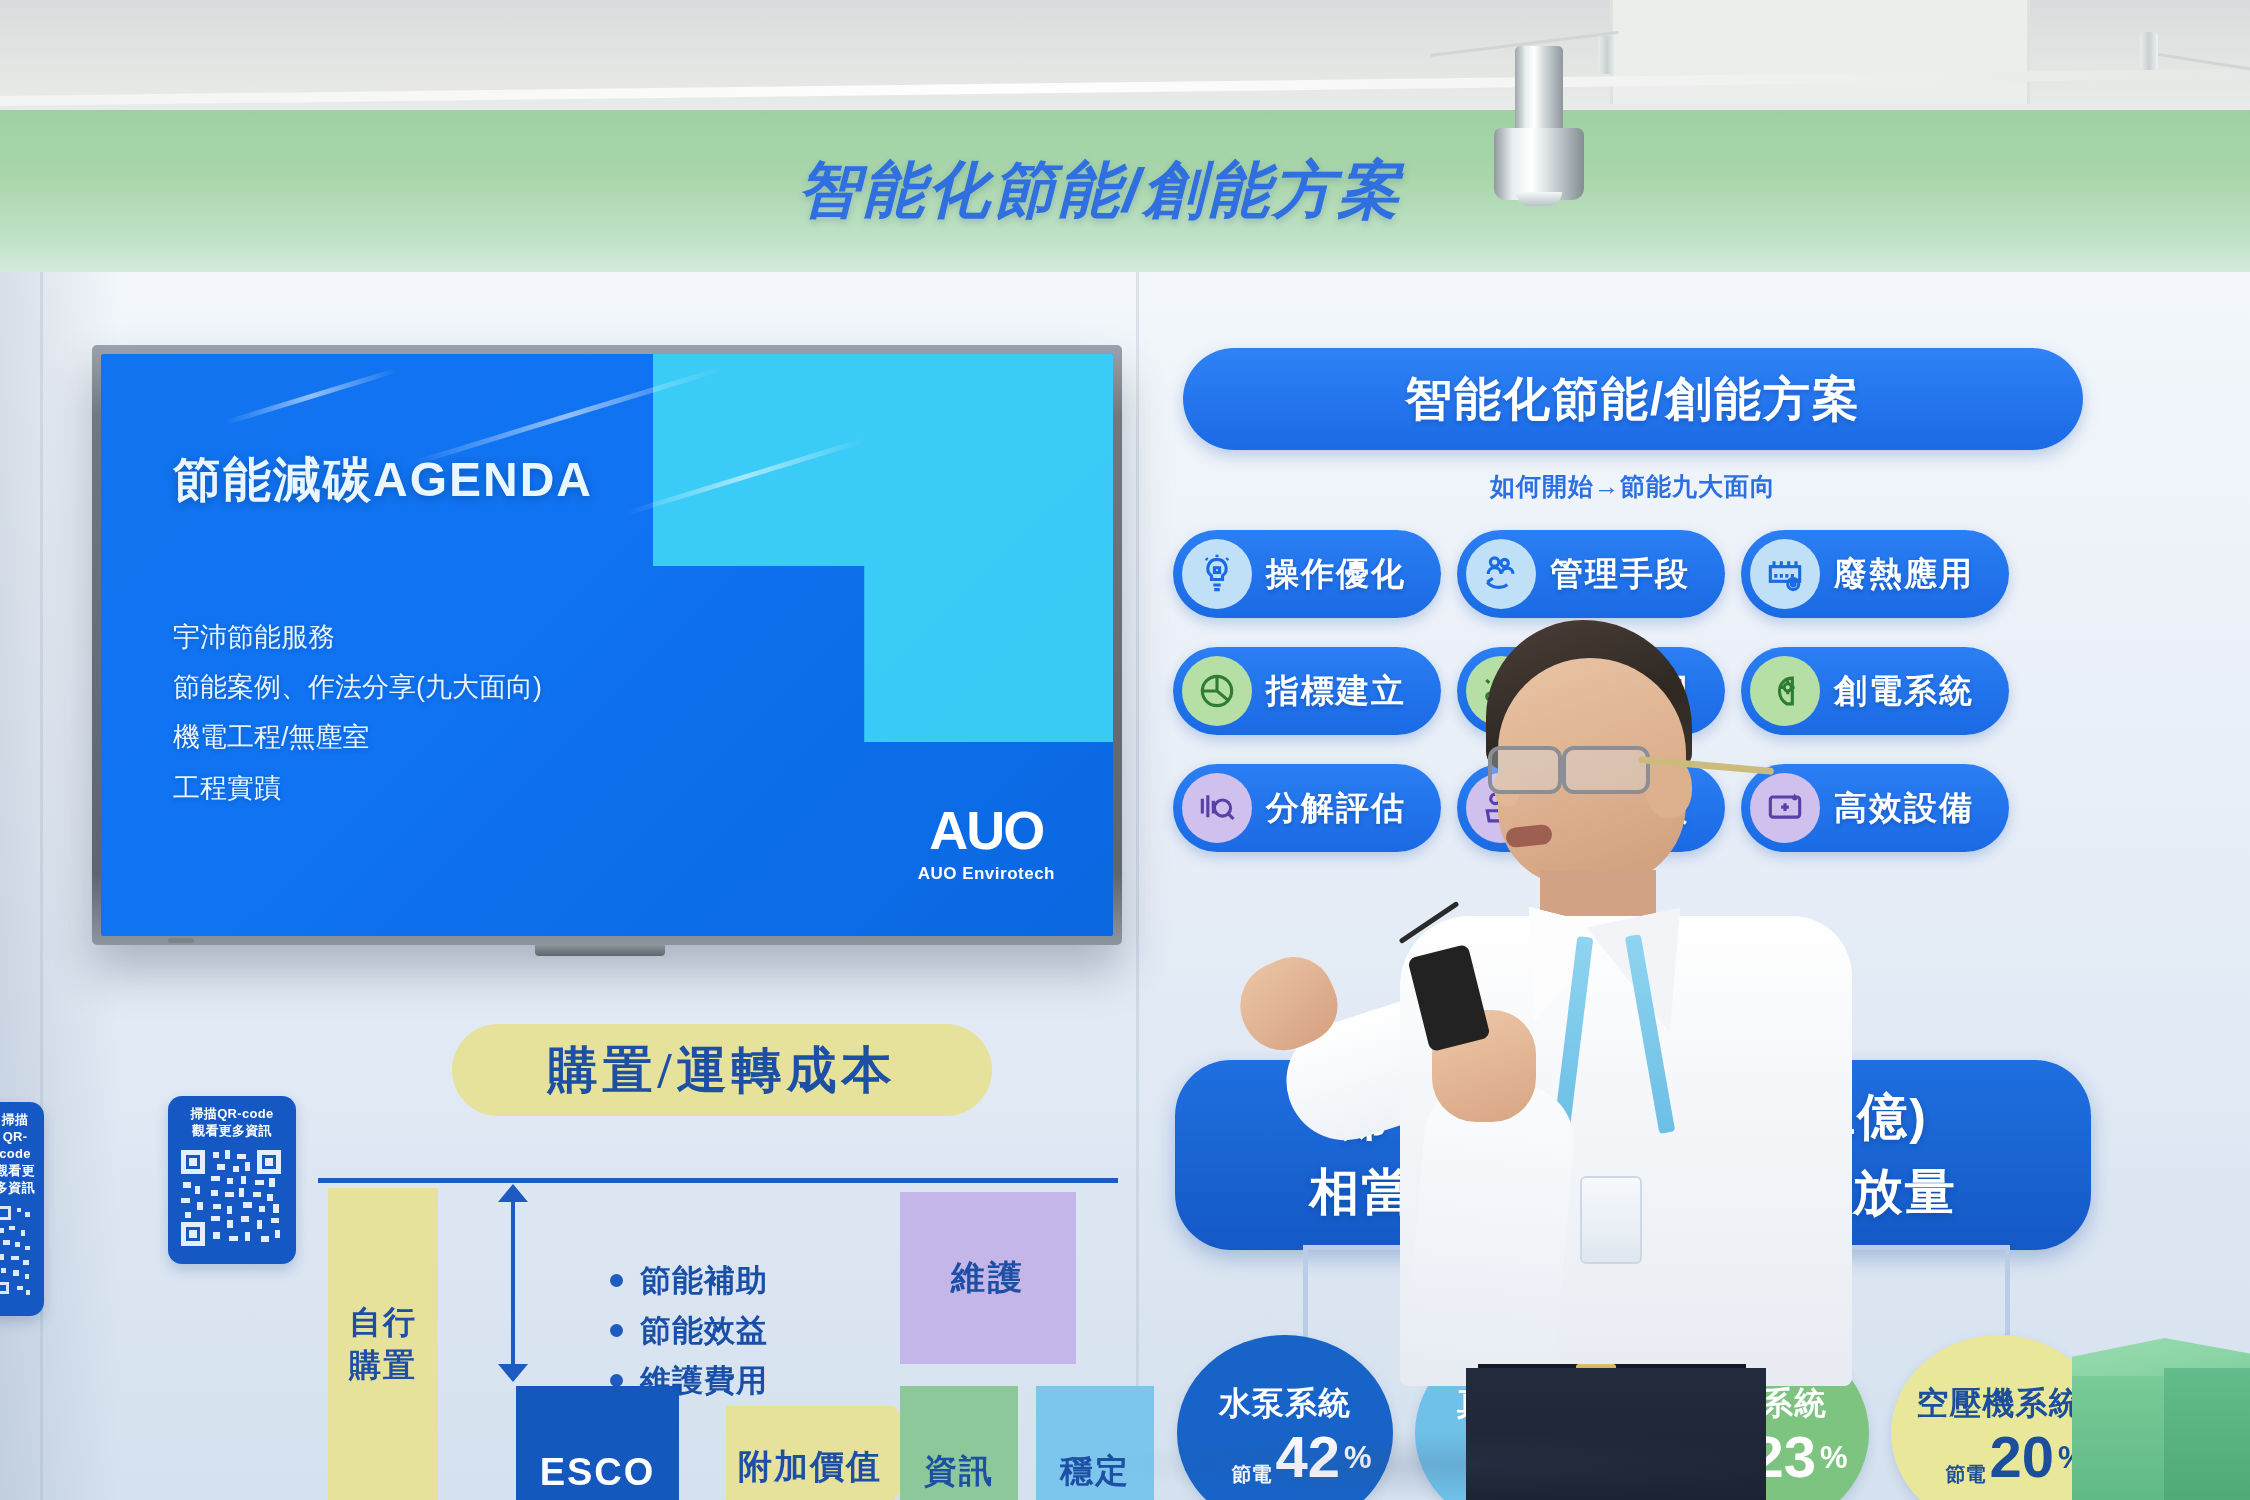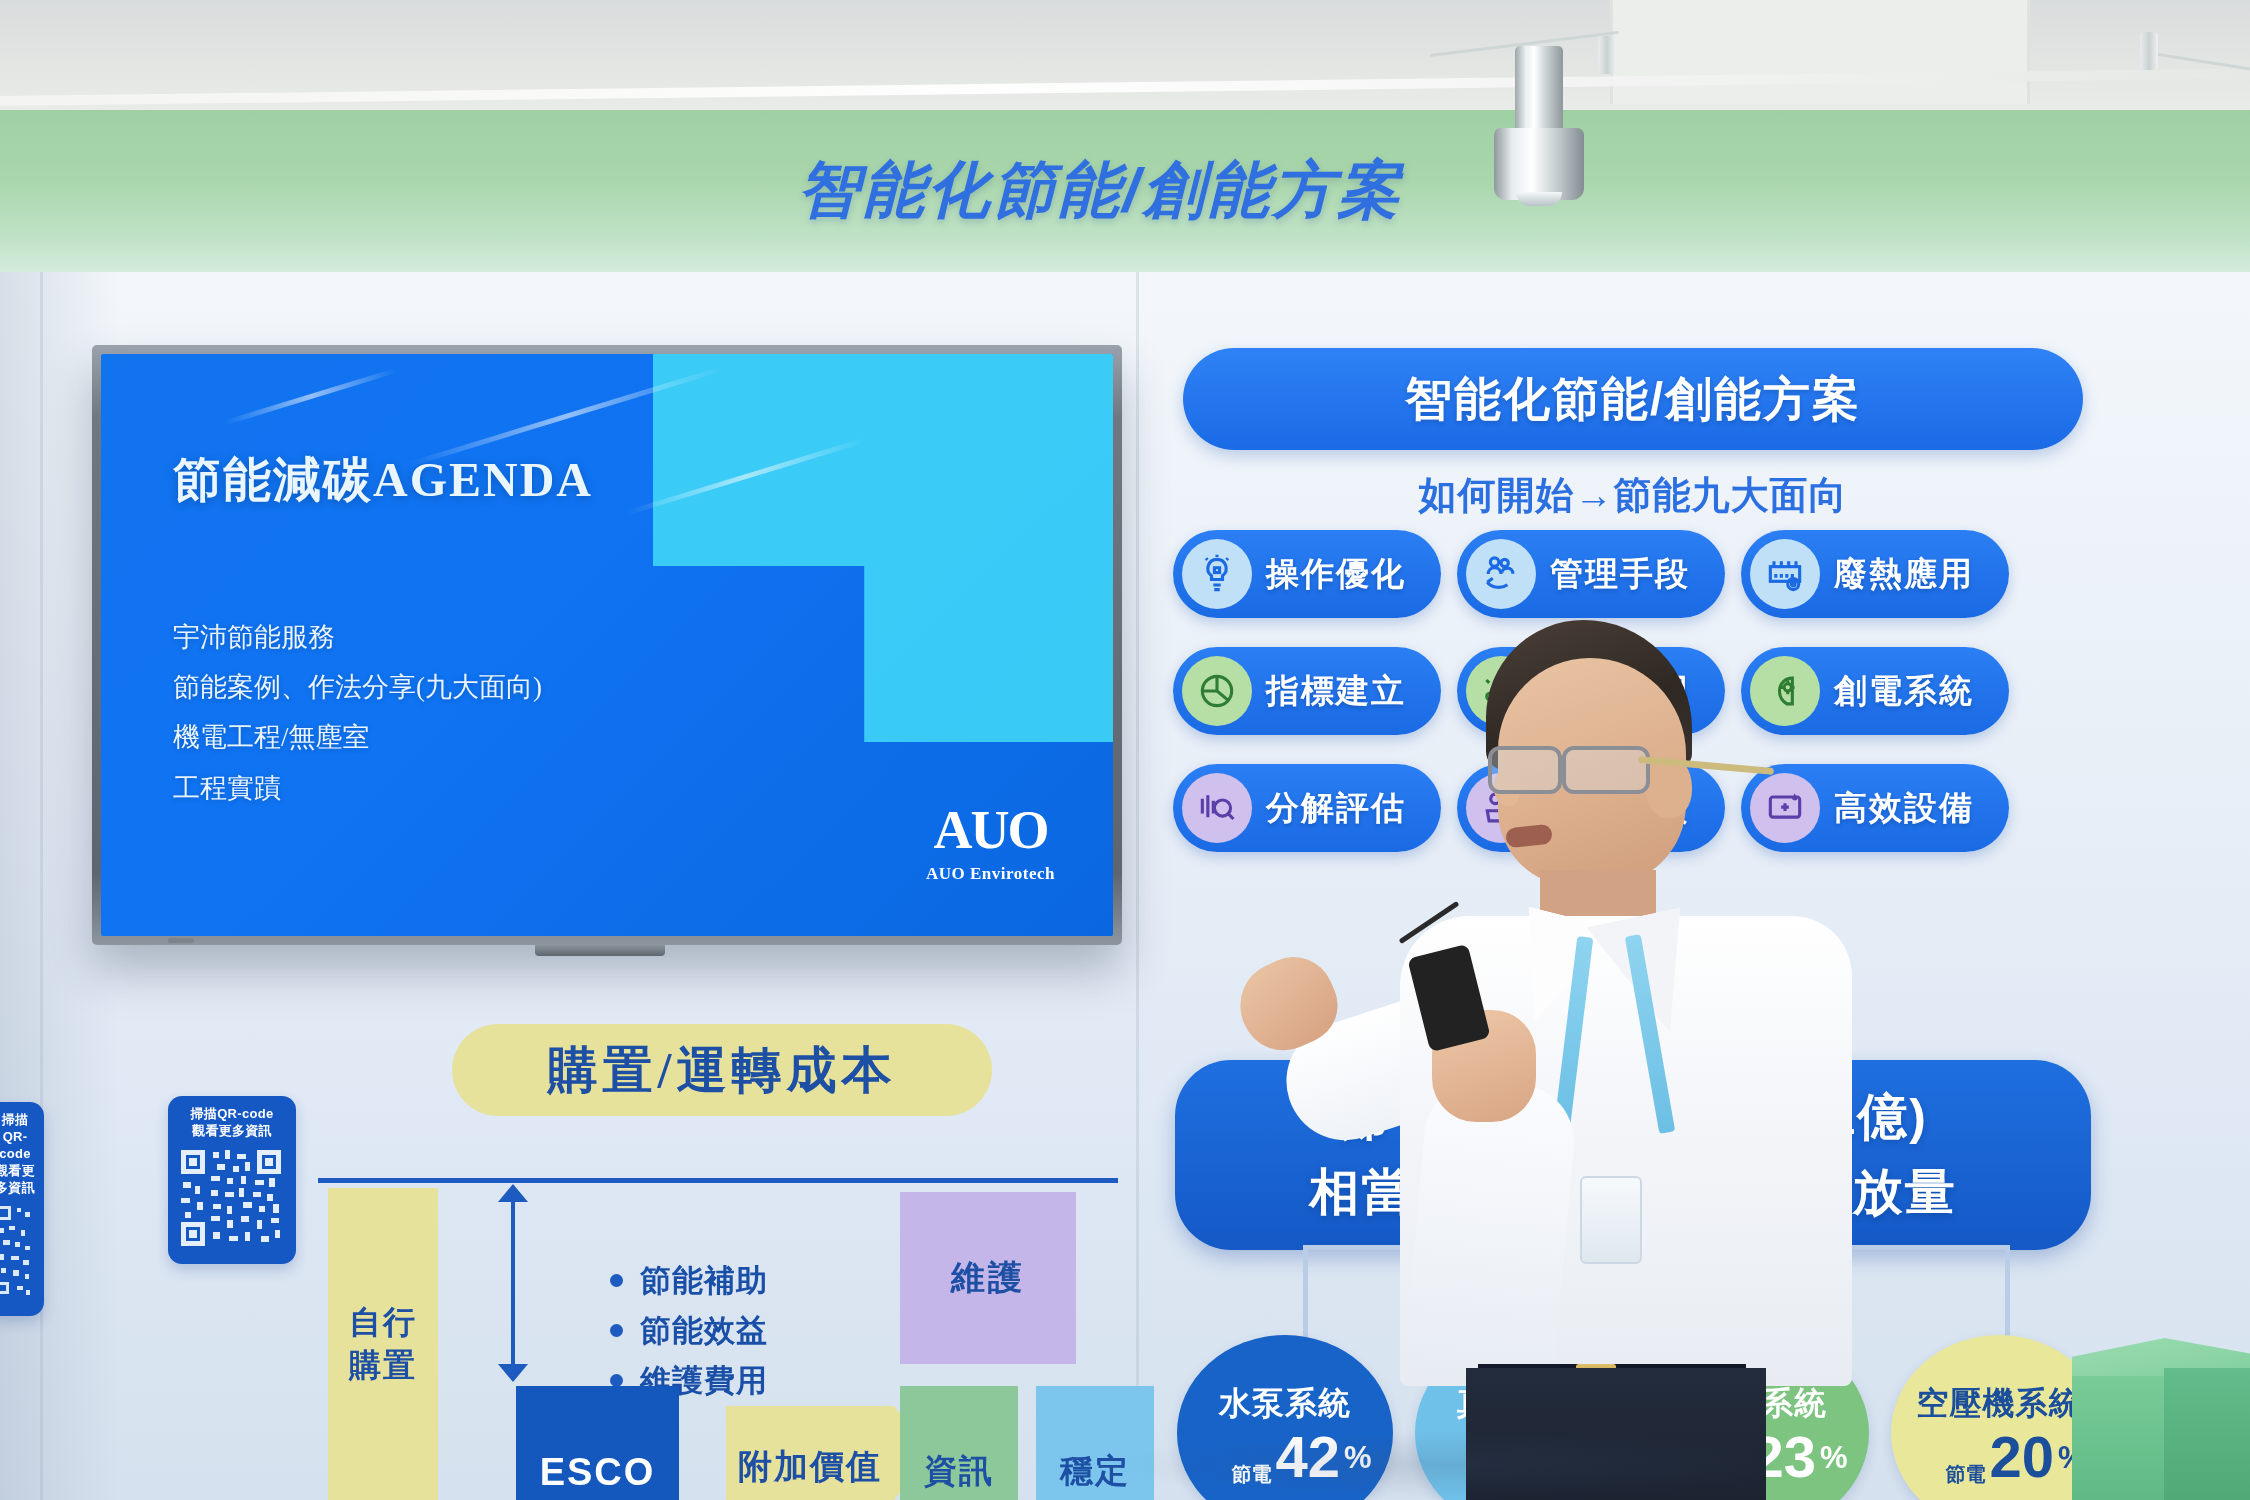--- a/index.html
+++ b/index.html
@@ -76,21 +76,20 @@
   
   .tv-frame{
     position:absolute;left:92px;top:345px;width:1030px;height:600px;
     background:linear-gradient(180deg,#9aa3ad,#6f7780 12%,#5d656e 88%,#8d959e);
     border-radius:5px;padding:9px;
     box-shadow:0 26px 46px rgba(40,55,80,.30);
   }
   .tv-screen{
     position:relative;width:100%;height:100%;overflow:hidden;border-radius:2px;
     background:linear-gradient(135deg,#1273ef 0%,#0f73f2 42%,#0a67e0 100%);
-    font-family:Liberation Serif, serif;
   }
   .tv-cyan{
     position:absolute;right:-20px;top:-12px;width:480px;height:400px;
     background:#3fd2f7;opacity:.92;
     clip-path:polygon(0 0,100% 0,100% 100%,44% 100%,44% 56%,0 56%);
   }
   .tv-streak{
     position:absolute;height:5px;border-radius:4px;
     background:linear-gradient(90deg,rgba(255,255,255,0),rgba(255,255,255,.55),rgba(255,255,255,0));
     transform:rotate(-17deg);
@@ -132,21 +131,21 @@
     background:linear-gradient(180deg,#2f82f5,#1b6ae6);
     border-radius:52px;display:flex;align-items:center;justify-content:center;
     box-shadow:0 6px 16px rgba(25,80,175,.25);
   }
   .pill-header span{
     color:#fff;font-size:47px;font-weight:800;letter-spacing:2px;
     text-shadow:0 2px 5px rgba(0,45,110,.30);
   }
   .sub-line{
     position:absolute;left:18px;top:140px;width:900px;text-align:center;
-    color:#2b6fe0;font-size:38px;font-weight:700;letter-spacing:1px;
+    color:#2b6fe0;font-size:25px;font-weight:700;letter-spacing:1px;
   }
 
   .chips{position:absolute;left:8px;top:200px;width:950px;}
   .chip-row{display:flex;gap:16px;margin-bottom:29px;}
   .chip{
     position:relative;width:268px;height:88px;border-radius:46px;
     background:linear-gradient(180deg,#2b7ef3,#1a6ae4);
     display:flex;align-items:center;
     box-shadow:0 5px 13px rgba(25,80,175,.24);
   }

